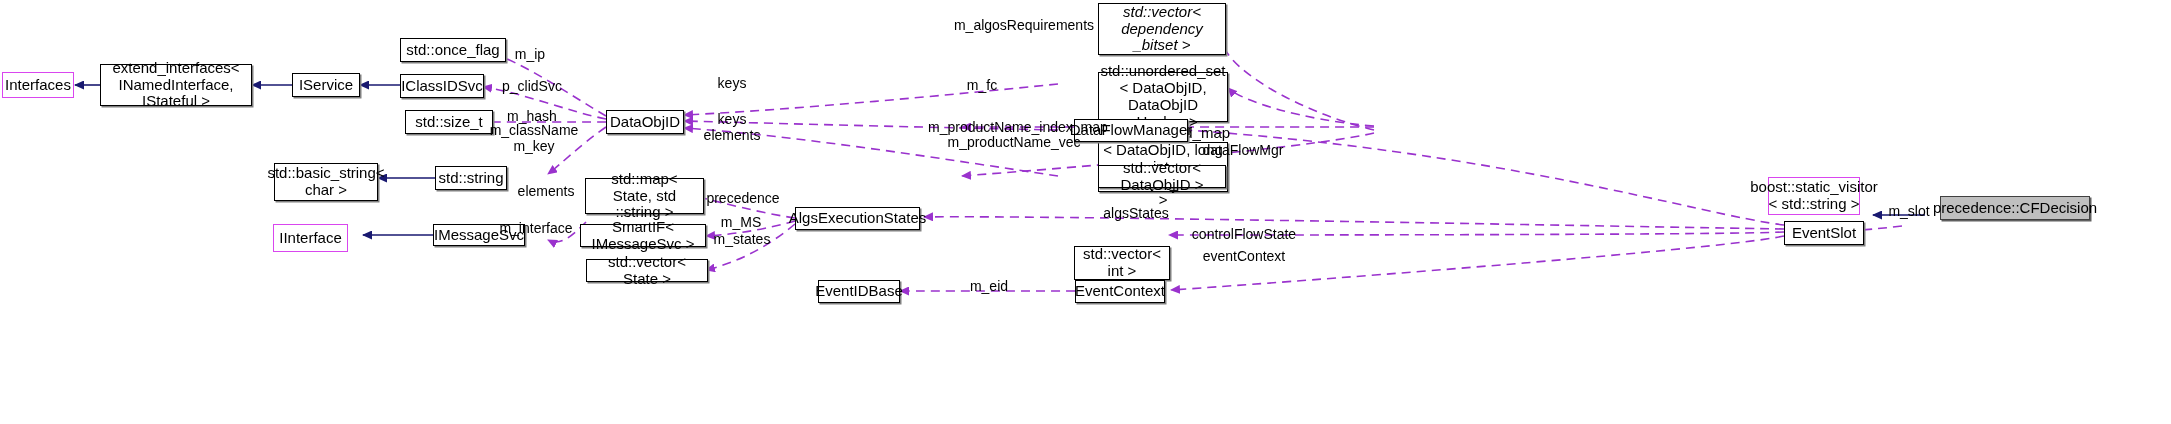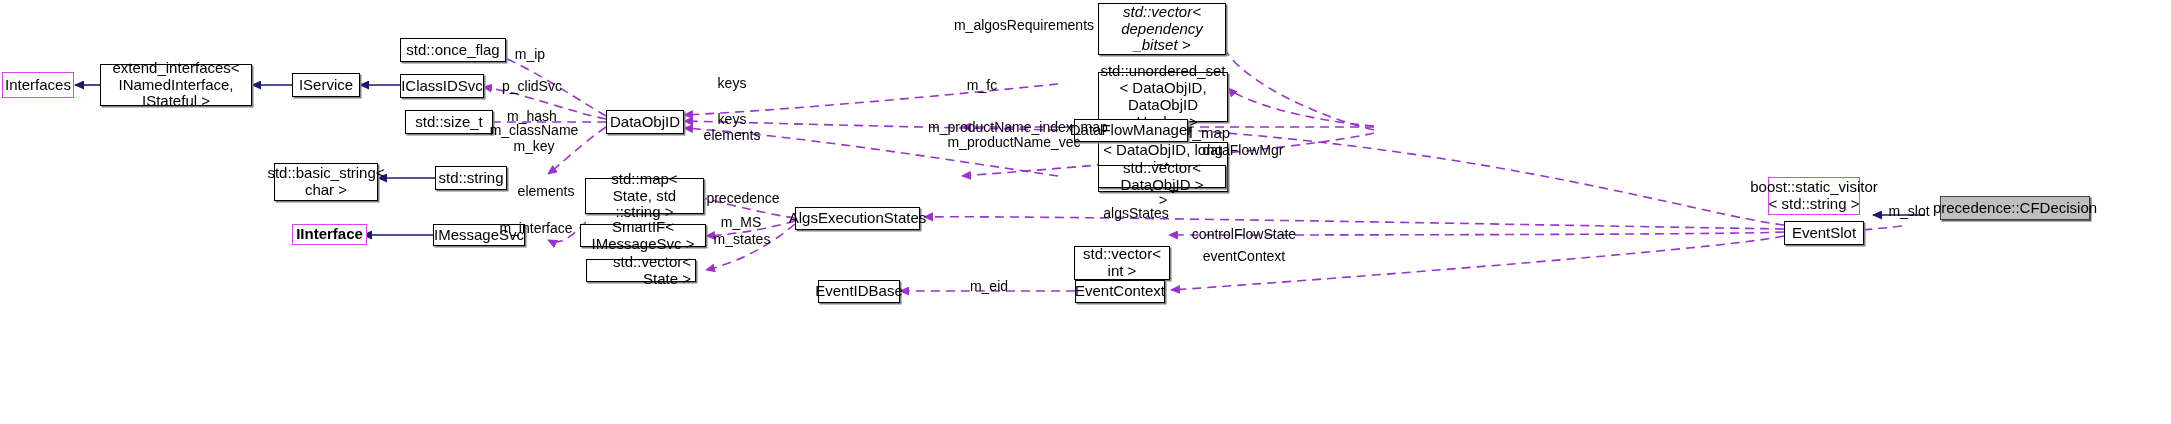--- a/index.html
+++ b/index.html
@@ -125,30 +125,30 @@
 
   <div class="node" style="left:405px; top:110px; width:88px;  height:24px;">std::size_t</div>
 
   <div class="node" style="left:606px; top:110px; width:78px;  height:24px;">DataObjID</div>
 
   <div class="node" style="left:274px; top:163px; width:104px; height:38px;">std::basic_string&lt;
 char &gt;</div>
 
   <div class="node" style="left:435px; top:166px; width:72px;  height:24px;">std::string</div>
 
-  <div class="node grey-border" style="left:292px; top:224px; width:75px;  height:21px;font-weight:bold;">IInterface</div>
+  <div class="node grey-border" style="left:273px; top:224px; width:75px;  height:28px;">IInterface</div>
 
   <div class="node" style="left:433px; top:224px; width:92px;  height:22px;">IMessageSvc</div>
 
   <div class="node" style="left:580px; top:224px; width:126px; height:23px;">SmartIF&lt; IMessageSvc &gt;</div>
 
   <div class="node" style="left:585px; top:178px; width:119px; height:36px;">std::map&lt; State, std
 ::string &gt;</div>
 
-  <div class="node" style="left:586px; top:259px; width:110px; height:23px;text-align:right;">std::vector&lt; State &gt;</div>
+  <div class="node" style="left:586px; top:259px; width:122px; height:23px;">std::vector&lt; State &gt;</div>
 
   <div class="node" style="left:1098px; top:3px;  width:128px; height:52px;font-style:italic;">std::vector&lt; dependency
 _bitset &gt;</div>
 
   <div class="node" style="left:1098px; top:72px; width:130px; height:50px;">std::unordered_set
 &lt; DataObjID, DataObjID
 _Hasher &gt;</div>
 
   <div class="node" style="left:1098px; top:142px; width:130px; height:50px;">std::unordered_map
 &lt; DataObjID, long int,

